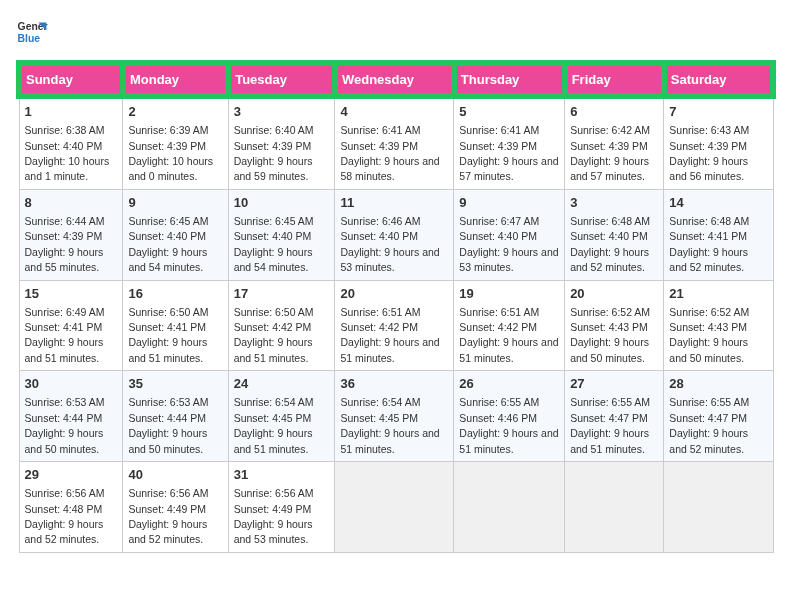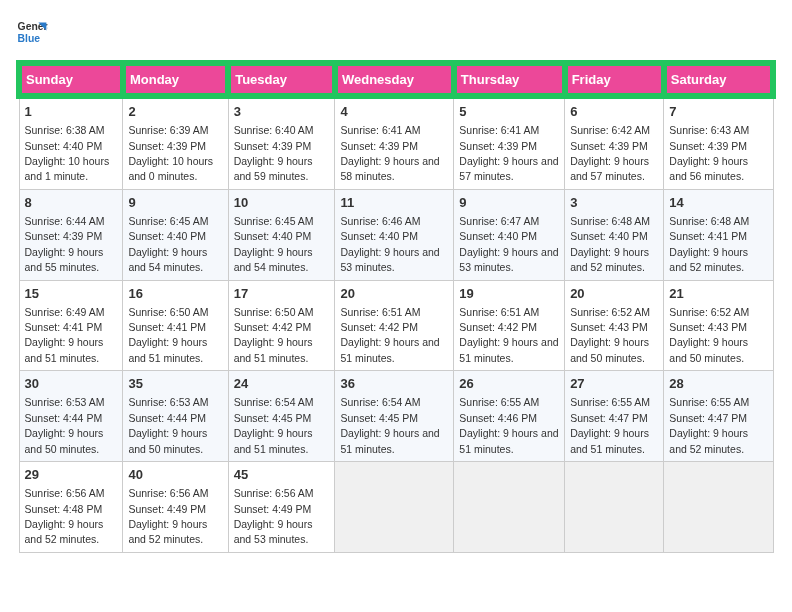--- a/index.html
+++ b/index.html
@@ -172,21 +172,21 @@
         <td><span class="day-num">27</span>
         <span class="day-detail">Sunrise: 6:55 AM<br>Sunset: 4:47 PM<br>Daylight: 9 hours and 51 minutes.</span></td>
         <td><span class="day-num">28</span>
         <span class="day-detail">Sunrise: 6:55 AM<br>Sunset: 4:47 PM<br>Daylight: 9 hours and 52 minutes.</span></td>
       </tr>
       <tr>
         <td><span class="day-num">29</span>
         <span class="day-detail">Sunrise: 6:56 AM<br>Sunset: 4:48 PM<br>Daylight: 9 hours and 52 minutes.</span></td>
         <td><span class="day-num">40</span>
         <span class="day-detail">Sunrise: 6:56 AM<br>Sunset: 4:49 PM<br>Daylight: 9 hours and 52 minutes.</span></td>
-        <td><span class="day-num">45</span>
+        <td><span class="day-num">31</span>
         <span class="day-detail">Sunrise: 6:56 AM<br>Sunset: 4:49 PM<br>Daylight: 9 hours and 53 minutes.</span></td>
         <td class="empty"></td>
         <td class="empty"></td>
         <td class="empty"></td>
         <td class="empty"></td>
       </tr>
     </tbody>
 </table>
 
 </body></html>

